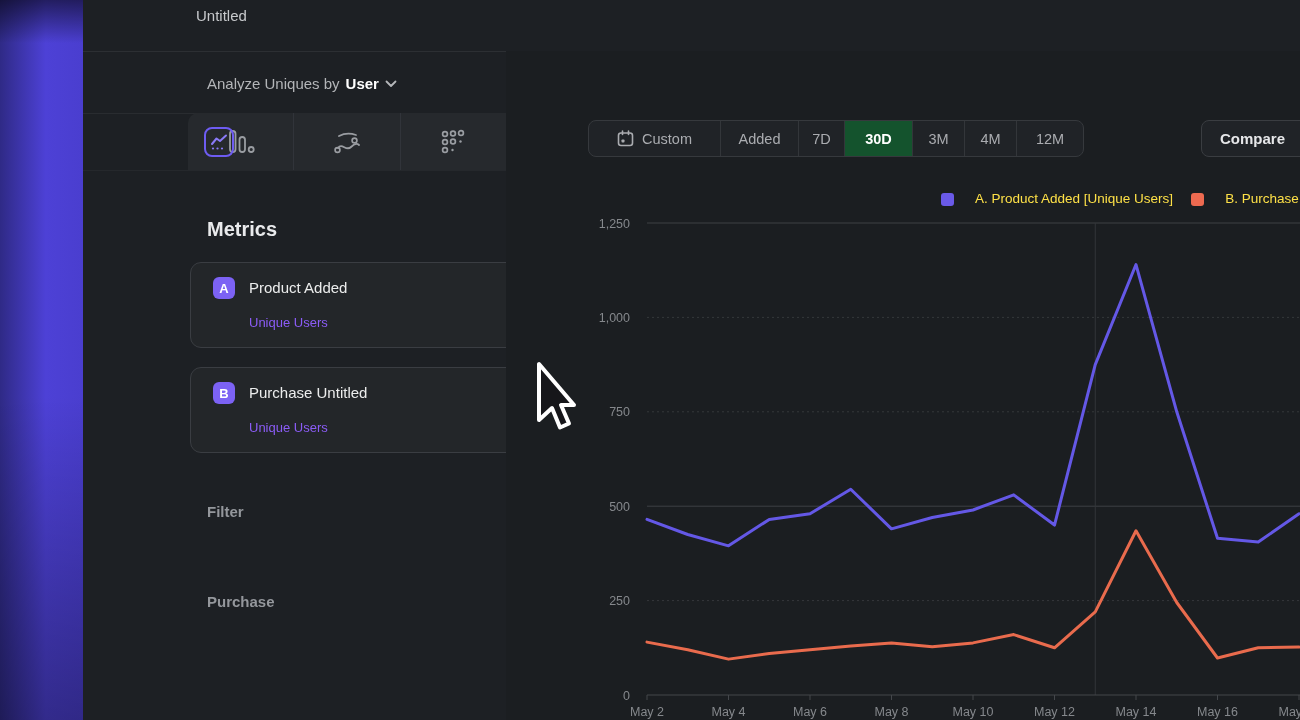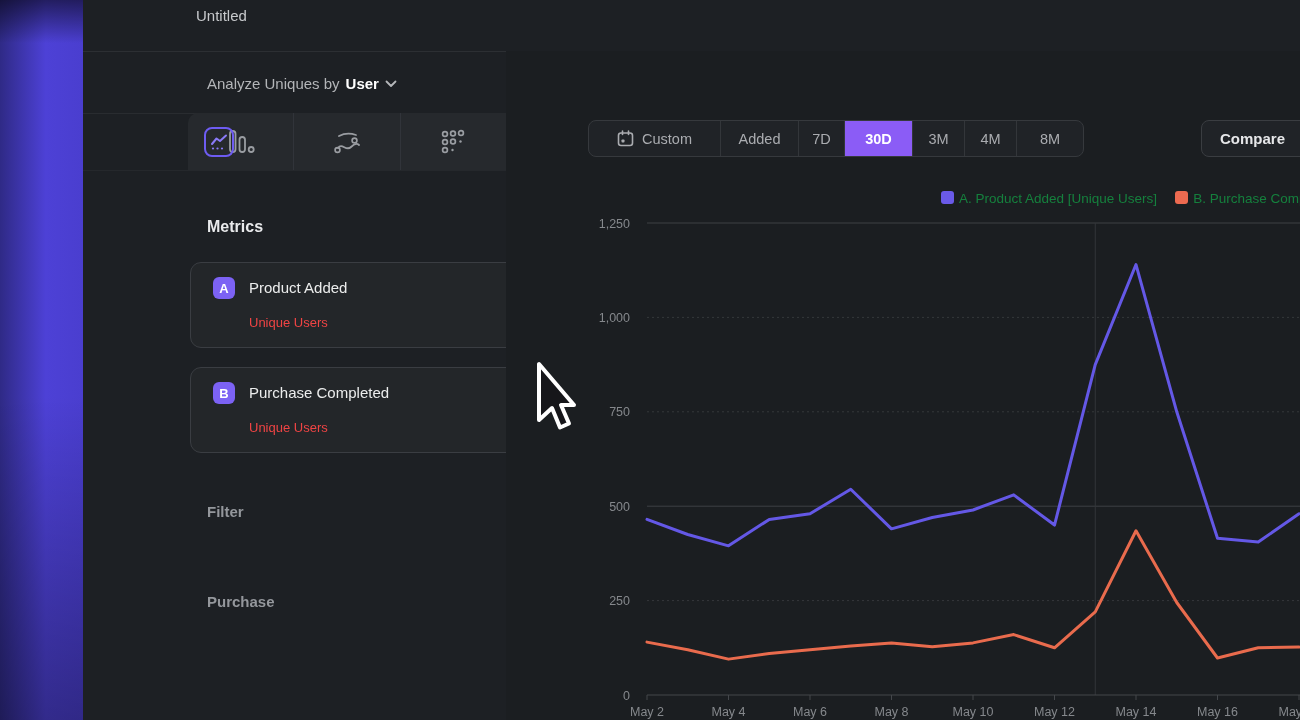--- a/index.html
+++ b/index.html
@@ -30,47 +30,47 @@
 
   
   #tabstrip { left:188px; top:113px; width:318px; height:57px; background:#26292d; border-radius:10px 0 0 0; display:flex; }
   .strip-cell { flex:1; display:flex; align-items:center; justify-content:center; border-left:1px solid #31343a; }
   .strip-cell:first-child { border-left:none; }
   #tab-insights { left:121px; top:127px; width:30px; height:30px; border:2px solid #6e5cf2; border-radius:8px;
                   display:flex; align-items:center; justify-content:center; }
   .icon-gray { color:#9a9da2; }
 
   
-  .section-label { font-size:16px; font-weight:700; color:#e9eaec; }
+  .section-label { font-size:20px; font-weight:700; color:#e9eaec; }
   .dim-label { font-size:15px; font-weight:700; color:#94979c; }
   .plus { font-size:21px; font-weight:400; color:#c3c5c9; line-height:20px; }
   .plus.dim { color:#8d9095; }
 
   .metric-card { left:107px; width:373px; height:86px; background:#232629; border:1px solid #3a3d42; border-radius:11px; }
   .badge { position:absolute; left:22px; top:14px; width:22px; height:22px; border-radius:6px; background:#7c62f4;
            color:#fff; font-size:13px; font-weight:700; display:flex; align-items:center; justify-content:center; }
   .metric-title { position:absolute; left:58px; top:16px; font-size:15px; font-weight:500; color:#eceded; }
-  .metric-sub { position:absolute; left:58px; top:52px; font-size:13px; color:#ef4444; }
+  .metric-sub { position:absolute; left:58px; top:52px; font-size:13px; color:#8b5cf6; }
   .kebab { position:absolute; right:22px; top:15px; display:flex; flex-direction:column; gap:3px; padding:3px; }
   .kebab i { width:3px; height:3px; border-radius:50%; background:#9b9ea3; }
 
   
   #range-group { left:588px; top:120px; height:37px; display:flex; border:1px solid #36393d; border-radius:8px;
                  background:#202327; overflow:hidden; }
   .range-seg { display:flex; align-items:center; justify-content:center; gap:8px; font-size:14.5px; color:#aaacb0;
                border-left:1px solid #33363a; }
   .range-seg:first-child { border-left:none; }
-  .range-seg.selected { background:#8b5cf6; color:#ffffff; font-weight:700;justify-content:center; }
+  .range-seg.selected { background:#14532d; color:#ffffff; font-weight:700;justify-content:center; }
   #compare-btn { left:1201px; top:120px; width:120px; height:37px; border:1px solid #3a3d41; border-radius:8px;
                  background:#202327; color:#e6e7e9; font-size:15px; font-weight:700;
                  display:flex; align-items:center; padding-left:18px; }
 
   
   #legend { left:941px; top:191px; display:flex; gap:18px; white-space:nowrap; }
-  .legend-item { display:flex; align-items:flex-start; gap:5px; font-size:13.5px; color:#15803d; }
+  .legend-item { display:flex; align-items:flex-end; gap:21px; font-size:13.5px; color:#fde047; }
   .swatch { width:13px; height:13px; border-radius:3px; flex:0 0 13px; }
 
   
   #cursor { left:534px; top:360px; }
 </style>
 </head>
 <body>
 
 <div id="stage">
 
@@ -138,21 +138,21 @@
       <div class="kebab">
           <i></i>
           <i></i>
           <i></i>
         </div>
       <div class="metric-sub">Unique Users</div>
     </div>
 
     <div class="metric-card abs" style="top:367px;">
       <div class="badge">B</div>
-      <div class="metric-title">Purchase Completed</div>
+      <div class="metric-title">Purchase Untitled</div>
       <div class="kebab">
           <i></i>
           <i></i>
           <i></i>
         </div>
       <div class="metric-sub">Unique Users</div>
     </div>
 
     <div class="abs dim-label" style="left:124px; top:503px;">Filter</div>
     <div class="abs plus dim" style="left:440px; top:500px;">+</div>
@@ -184,21 +184,21 @@
     <div class="range-seg selected" style="width:68px;">
         <span>30D</span>
       </div>
     <div class="range-seg" style="width:52px;">
         <span>3M</span>
       </div>
     <div class="range-seg" style="width:52px;">
         <span>4M</span>
       </div>
     <div class="range-seg" style="width:67px;">
-        <span>8M</span>
+        <span>12M</span>
       </div>
   </div>
   <div id="compare-btn" class="abs">Compare</div>
 
   <div id="legend" class="abs">
     <div class="legend-item">
       <span class="swatch" style="background: rgb(106, 90, 232);"></span>
       <span>A. Product Added [Unique Users]</span>
     </div>
     <div class="legend-item">

